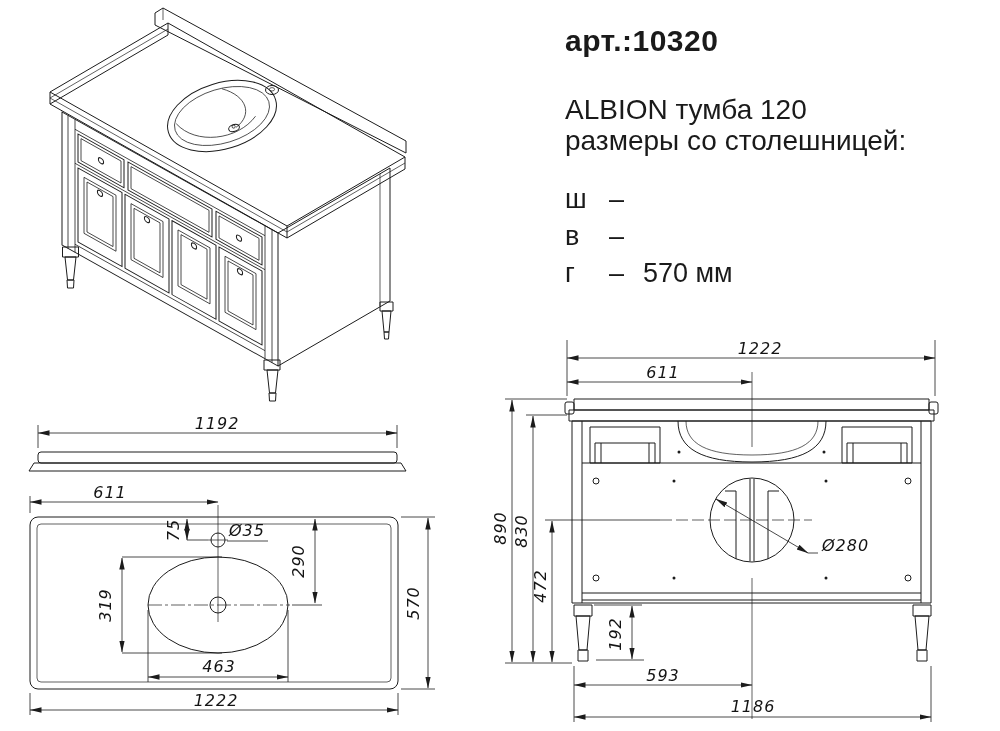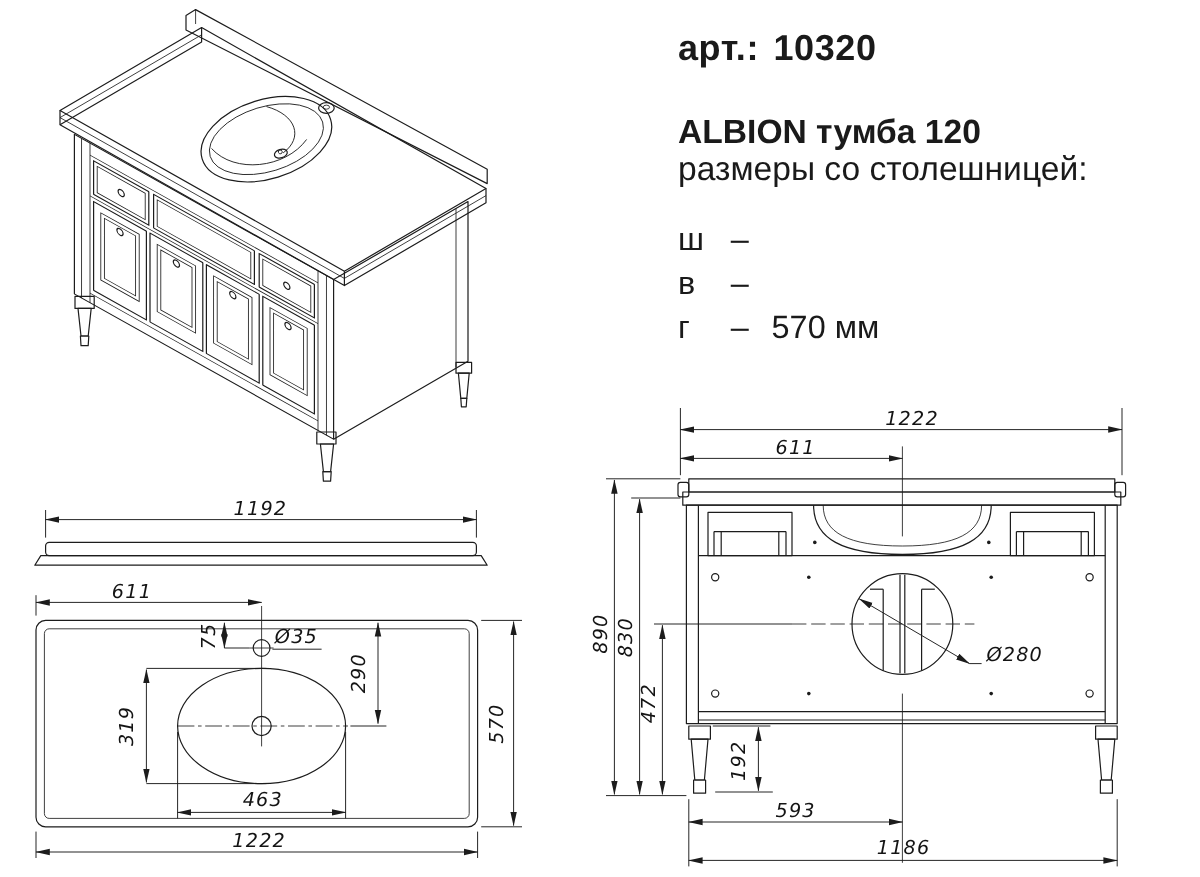--- a/index.html
+++ b/index.html
@@ -12,22 +12,22 @@
   .dm{stroke:#1c1c1c;stroke-width:.8;fill:none;}
   .ar{marker-start:url(#arr);marker-end:url(#arr);}
   .dsh{stroke-dasharray:12 4;}
   .dashdot{stroke-dasharray:14 3 3 3;}
   .dot{fill:#1c1c1c;stroke:none;}
   text.dt{font-family:"DejaVu Sans",sans-serif;font-style:italic;font-size:16px;
           fill:#141414;letter-spacing:1px;}
   
   .info{position:absolute;left:565px;top:24px;width:430px;}
   .art-line{font-size:30px;font-weight:bold;letter-spacing:.5px;margin:0 0 36px 0;}
-  .art-line .num{margin-left:12px;}
-  .title{font-size:28px;font-weight:bold;line-height:31px;}
+  .art-line .num{}
+  .title{font-size:28px;font-weight:normal;line-height:31px;}
   .subtitle{font-size:28px;line-height:31px;margin-bottom:33px;}
   .dims-heading{font-size:28px;margin-bottom:24px;}
   .dim-row{display:flex;font-size:27px;line-height:37px;}
   .dim-row .k{width:44px;}
   .dim-row .dash{width:34px;}
 </style>
 </head>
 <body>
 
 <div id="page">

